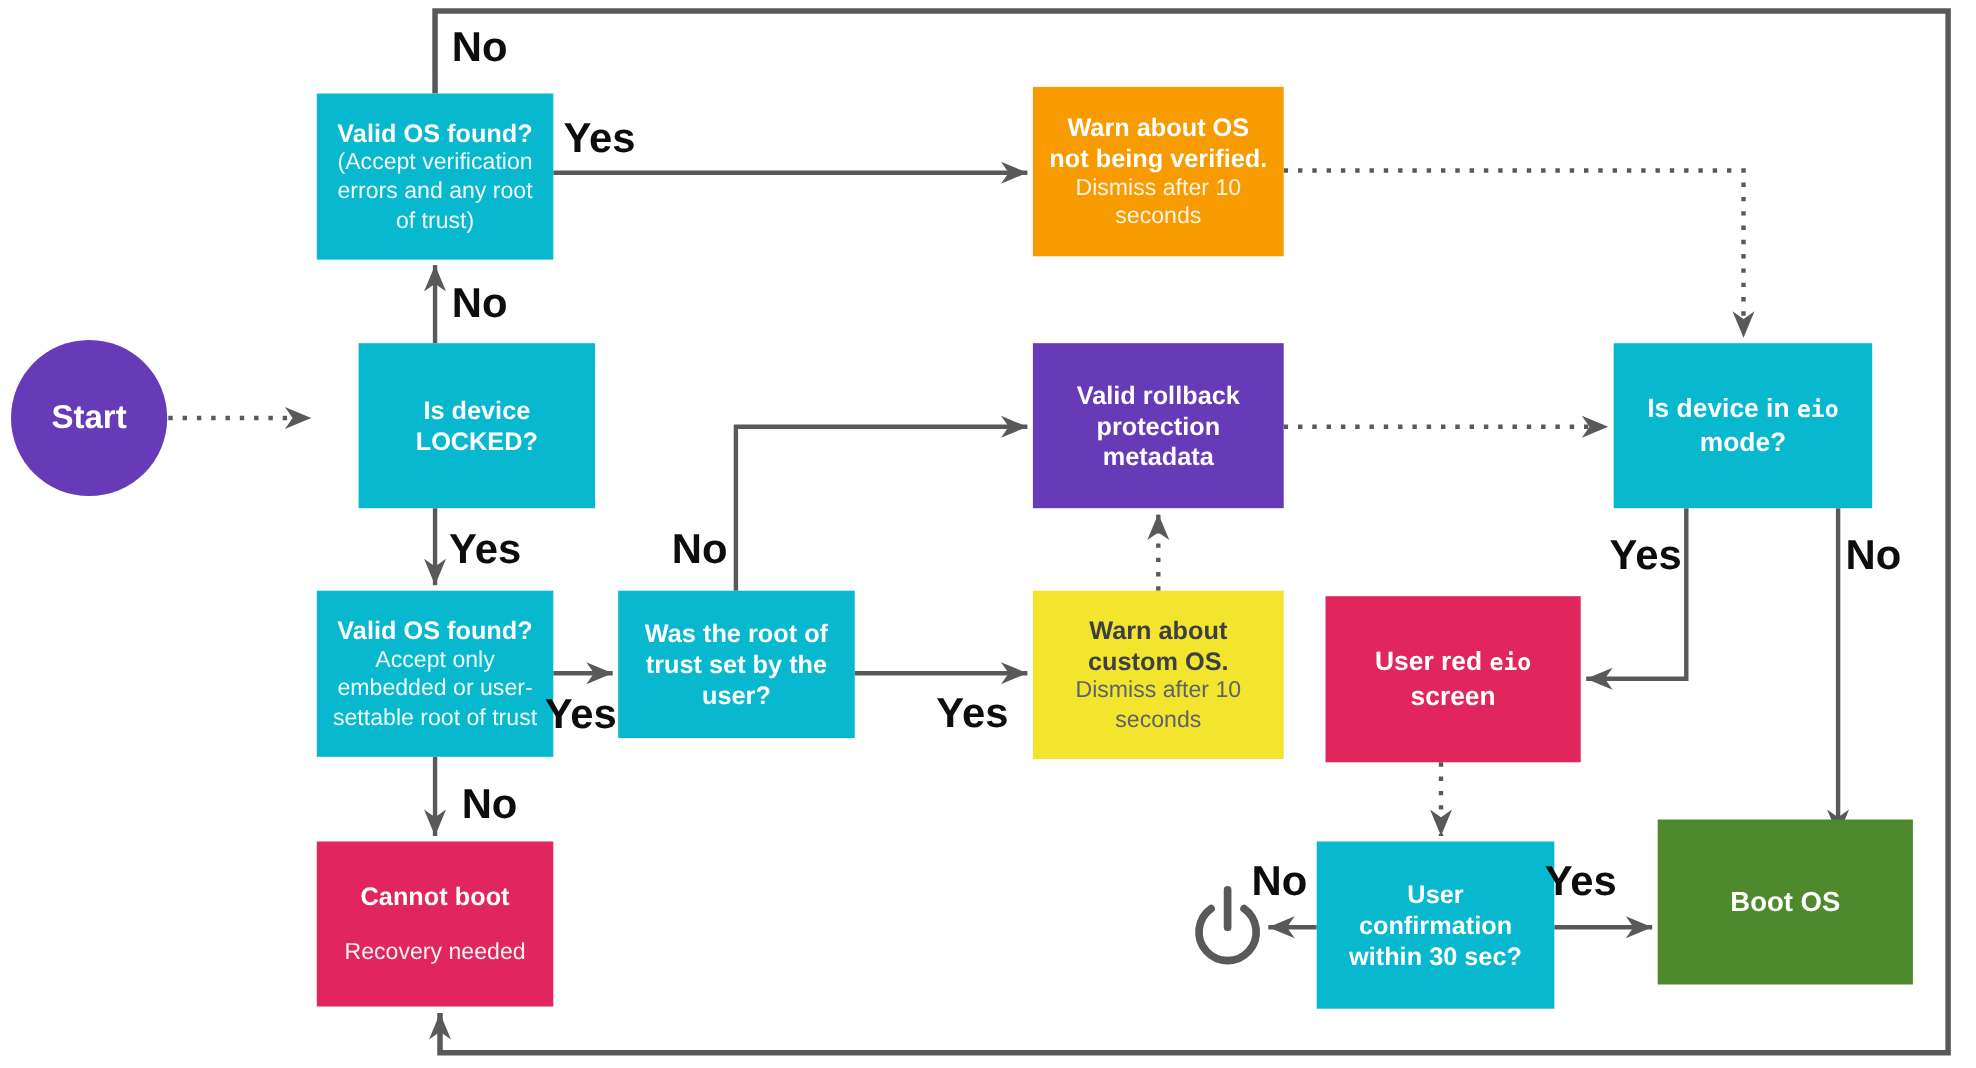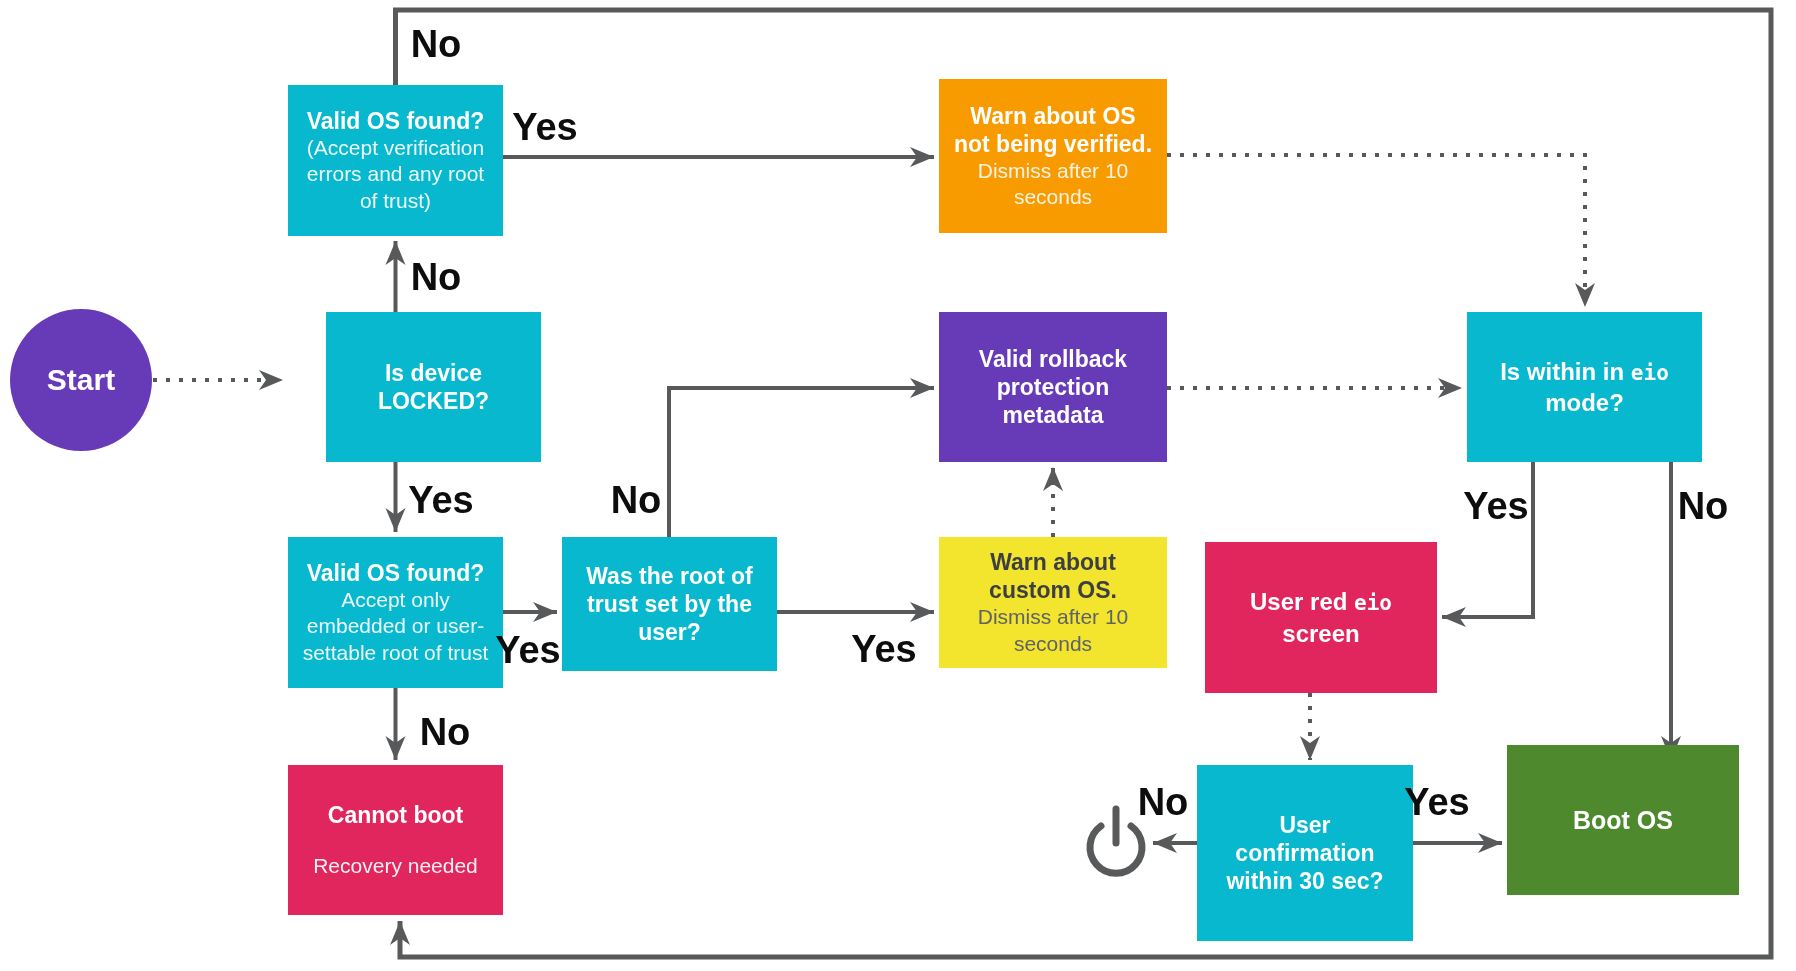--- a/index.html
+++ b/index.html
@@ -29,26 +29,26 @@
 
   .n-start{left:10px;top:309px;width:142px;height:142px;background:var(--purple);font-size:30px;font-weight:600;}
   .n-validosany{left:288px;top:85px;width:215px;height:151px;background:var(--cyan);}
   .n-locked{left:288px;top:312px;width:215px;height:150px;background:var(--cyan);margin-left:38px;}
   .n-validosuser{left:288px;top:537px;width:215px;height:151px;background:var(--cyan);}
   .n-cannotboot{left:288px;top:765px;width:215px;height:150px;background:var(--pink);gap:24px;}
   .n-wasroot{left:562px;top:537px;width:215px;height:134px;background:var(--cyan);}
   .n-warnunverified{left:939px;top:79px;width:228px;height:154px;background:var(--orange);}
   .n-warnunverified .subtitle{color:rgba(255,255,255,.88);}
   .n-rollback{left:939px;top:312px;width:228px;height:150px;background:var(--purple);}
-  .n-warncustom{left:939px;top:537px;width:228px;height:131px;background:var(--yellow);}
+  .n-warncustom{left:939px;top:537px;width:228px;height:153px;background:var(--yellow);}
   .n-warncustom .title{color:#3C4043;}
   .n-warncustom .subtitle{color:#5F6368;}
   .n-eio{left:1467px;top:312px;width:235px;height:150px;background:var(--cyan);font-weight:bold;font-size:24px;line-height:1.3;}
   .n-showred{left:1205px;top:542px;width:232px;height:151px;background:var(--pink);font-weight:bold;font-size:24px;line-height:1.3;}
-  .n-userconf{left:1197px;top:765px;width:216px;height:176px;background:var(--cyan);}
+  .n-userconf{left:1197px;top:765px;width:216px;height:152px;background:var(--cyan);}
   .n-bootos{left:1507px;top:745px;width:232px;height:150px;background:var(--green);}
   .n-bootos .title{font-size:25px;}
 
   .elabel{
     position:absolute;transform:translate(-50%,-50%);
     font-weight:bold;font-size:38px;color:var(--label);white-space:nowrap;
   }
 </style>
 </head>
 <body>
@@ -126,21 +126,21 @@
   <div class="node n-rollback">
     <span class="title">Valid rollback protection metadata</span>
   </div>
 
   <div class="node n-warncustom">
     <span class="title">Warn about custom OS.</span>
     <span class="subtitle">Dismiss after 10 seconds</span>
   </div>
 
   <div class="node n-eio">
-    <span><span>Is within in </span><span class="mono">eio</span><span> mode?</span></span>
+    <span><span>Is device in </span><span class="mono">eio</span><span> mode?</span></span>
   </div>
 
   <div class="node n-showred">
     <span><span>User red </span><span class="mono">eio</span><span> screen</span></span>
   </div>
 
   <div class="node n-userconf">
     <span class="title">User confirmation within 30 sec?</span>
   </div>
 

